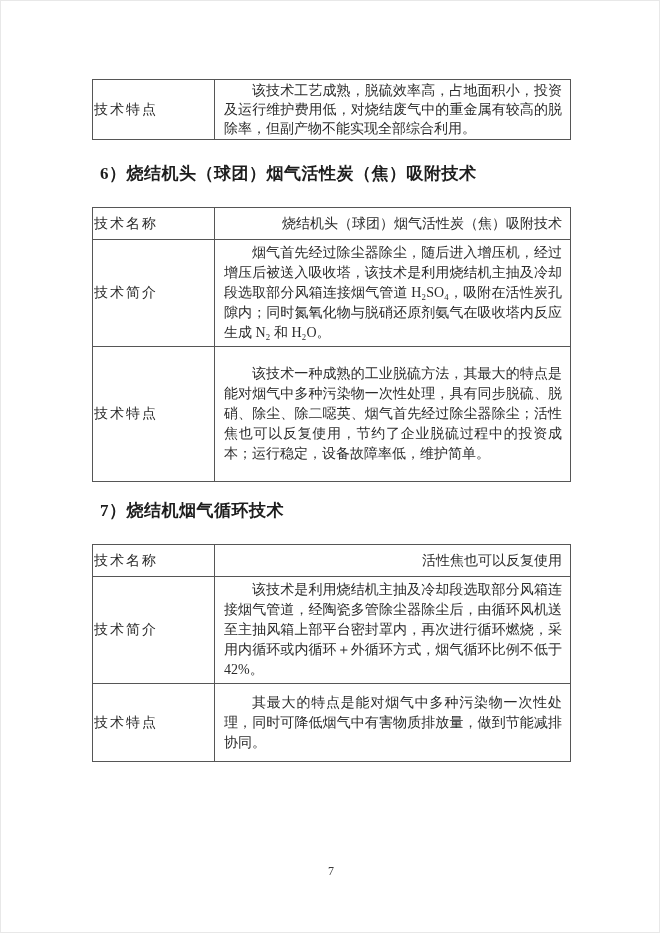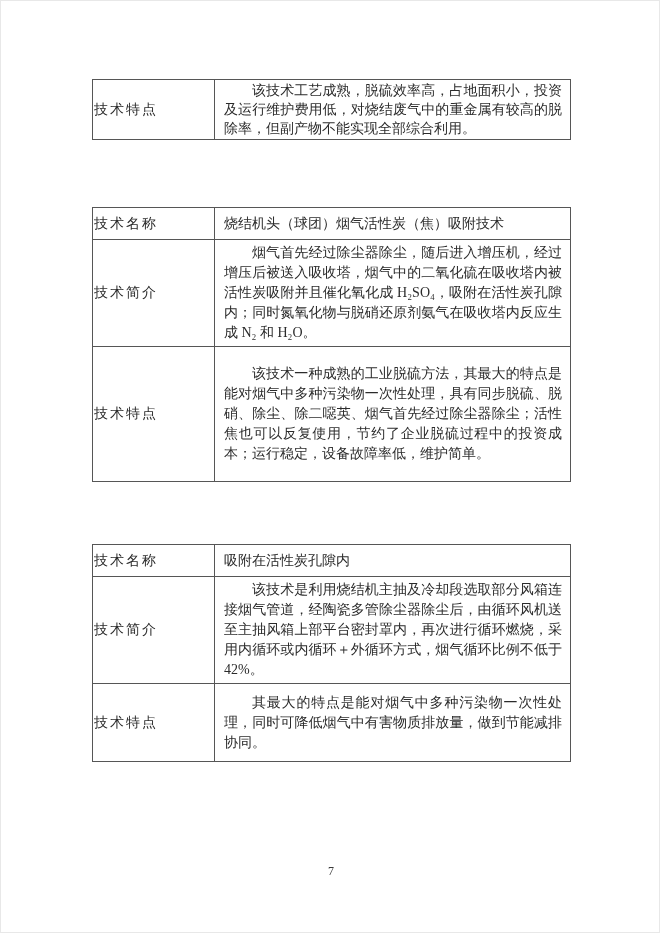--- a/index.html
+++ b/index.html
@@ -45,21 +45,21 @@
     color: #2b2b2b;
     margin-top: 21px;
   }
   td.content-cell.tight { line-height: 19px; padding-top: 1px; padding-bottom: 1px; }
   td.content-cell p {
     margin: 0;
     text-indent: 2em;
   }
   td.content-cell p.center-val {
     text-indent: 0;
-    text-align: left;
+    text-align: right;
   }
   .section-heading {
     position: absolute;
     left: 99px;
     width: 500px;
     font-size: 17px;
     font-weight: 700;
     color: #1d1d1d;
     letter-spacing: 0.5px;
     white-space: nowrap;
@@ -83,51 +83,53 @@
     <tbody>
         <tr style="height:59px;">
       <td class="label-cell">技术特点</td>
       <td class="content-cell tight">
         <p>该技术工艺成熟，脱硫效率高，占地面积小，投资及运行维护费用低，对烧结废气中的重金属有较高的脱除率，但副产物不能实现全部综合利用。</p>
       </td>
     </tr>
   </tbody>
     </table>
 
+  <div class="section-heading" style="top:161px;">6）烧结机头（球团）烟气活性炭（焦）吸附技术</div>
 
   <table class="tech-table" style="top:206px;">
     <tbody>
         <tr style="height:32px;">
       <td class="label-cell">技术名称</td>
       <td class="content-cell">
         <p class="center-val">烧结机头（球团）烟气活性炭（焦）吸附技术</p>
       </td>
     </tr>
     <tr style="height:106px;">
       <td class="label-cell">技术简介</td>
       <td class="content-cell">
-        <p>烟气首先经过除尘器除尘，随后进入增压机，经过增压后被送入吸收塔，烟气中的二氧化硫在吸收塔内被活性炭吸附并且催化氧化成 H₂SO₄，吸附在活性炭孔隙内；同时氮氧化物与脱硝还原剂氨气在吸收塔内反应生成 N₂ 和 H₂O。</p>
+        <p>烟气首先经过除尘器除尘，随后进入增压机，经过增压后被送入吸收塔，该技术是利用烧结机主抽及冷却段选取部分风箱连接烟气管道 H₂SO₄，吸附在活性炭孔隙内；同时氮氧化物与脱硝还原剂氨气在吸收塔内反应生成 N₂ 和 H₂O。</p>
       </td>
     </tr>
     <tr style="height:135px;">
       <td class="label-cell">技术特点</td>
       <td class="content-cell">
         <p>该技术一种成熟的工业脱硫方法，其最大的特点是能对烟气中多种污染物一次性处理，具有同步脱硫、脱硝、除尘、除二噁英、烟气首先经过除尘器除尘；活性焦也可以反复使用，节约了企业脱硫过程中的投资成本；运行稳定，设备故障率低，维护简单。</p>
       </td>
     </tr>
   </tbody>
     </table>
 
+  <div class="section-heading" style="top:498px;">7）烧结机烟气循环技术</div>
 
   <table class="tech-table" style="top:543px;">
     <tbody>
         <tr style="height:32px;">
       <td class="label-cell">技术名称</td>
       <td class="content-cell">
-        <p class="center-val">吸附在活性炭孔隙内</p>
+        <p class="center-val">活性焦也可以反复使用</p>
       </td>
     </tr>
     <tr style="height:105px;">
       <td class="label-cell">技术简介</td>
       <td class="content-cell">
         <p>该技术是利用烧结机主抽及冷却段选取部分风箱连接烟气管道，经陶瓷多管除尘器除尘后，由循环风机送至主抽风箱上部平台密封罩内，再次进行循环燃烧，采用内循环或内循环＋外循环方式，烟气循环比例不低于 42%。</p>
       </td>
     </tr>
     <tr style="height:78px;">
       <td class="label-cell">技术特点</td>

